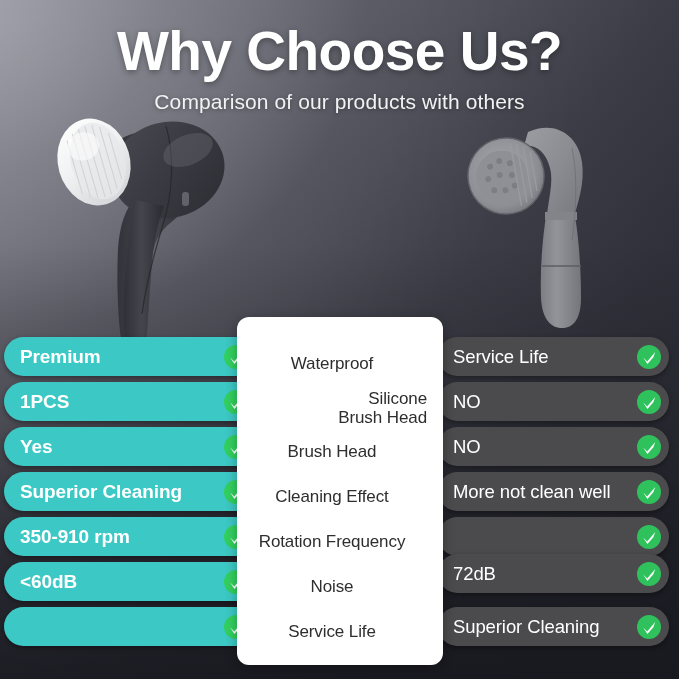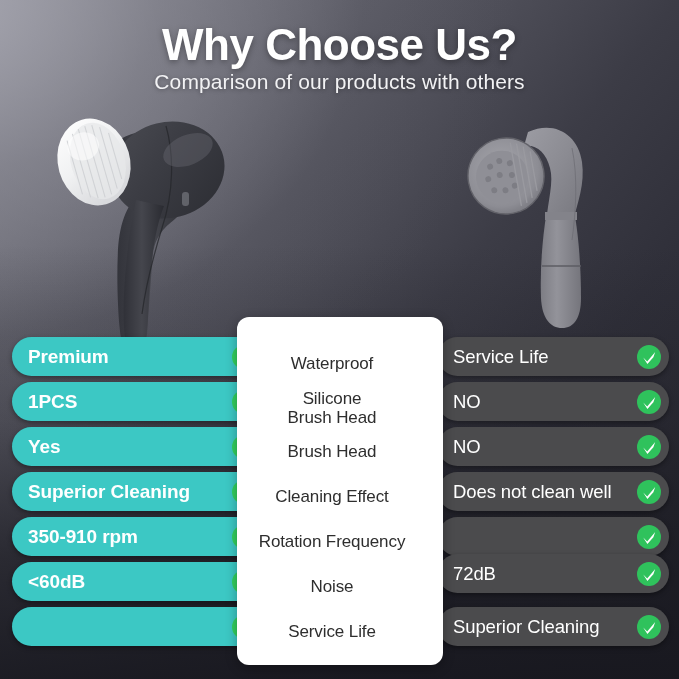--- a/index.html
+++ b/index.html
@@ -16,46 +16,46 @@
   
   #bg-vignette{
     position:absolute;inset:0;
     background:linear-gradient(180deg, rgba(0,0,0,0) 36%, rgba(26,26,33,0.30) 62%, rgba(24,24,31,0.70) 82%, rgba(22,22,29,0.88) 100%);
     pointer-events:none;
   }
 
   
   #header{position:absolute;top:0;left:0;right:0;padding-top:22px;text-align:center;z-index:6;}
   #title{
-    font-size:44px;font-weight:700;color:#ffffff;letter-spacing:-0.5px;
+    font-size:55px;font-weight:700;color:#ffffff;letter-spacing:-0.5px;
     line-height:1.06;margin:0;
     text-shadow:0 2px 6px rgba(0,0,0,0.35);
   }
   #subtitle{
-    font-size:21px;font-weight:400;color:#f2f2f4;margin:1px 0 0 0;
+    font-size:21px;font-weight:400;color:#f2f2f4;margin:10px 0 0 0;
     letter-spacing:0.1px;
     text-shadow:0 1px 4px rgba(0,0,0,0.35);
   }
 
   
   .product{position:absolute;z-index:2;}
 
   
   #compare{position:absolute;left:0;top:337px;width:679px;height:330px;z-index:4;}
 
   .col{position:absolute;top:0;width:100%;}
   .row{position:absolute;left:0;right:0;height:39px;}
 
   .pill{
     position:absolute;top:0;height:39px;border-radius:20px;
     display:flex;align-items:center;
     box-shadow:0 2px 5px rgba(0,0,0,0.38);
   }
   .pill-left{
-    left:12px;width:252px;
+    left:4px;width:252px;
     background:#3cc8c4;
     padding-left:16px;padding-right:8px;
     justify-content:flex-end;
   }
   .pill-right{
     left:438px;width:231px;
     background:#4b4b4d;
     padding-left:15px;padding-right:8px;
     justify-content:flex-start;
   }
@@ -314,21 +314,21 @@
           <span class="pill-text">NO</span>
           <span class="check check-right">
             <svg viewBox="0 0 24 24">
                 <path d="M6.2 12.6 L10.2 16.4 L18.2 7.0 L16.4 12.2 L10.4 19.1 Z" fill="#ffffff"></path>
               </svg>
           </span>
         </div>
       </div>
       <div class="row" style="top:135px;">
         <div class="pill pill-right">
-          <span class="pill-text">Does not clean well</span>
+          <span class="pill-text">More not clean well</span>
           <span class="check check-right">
             <svg viewBox="0 0 24 24">
                 <path d="M6.2 12.6 L10.2 16.4 L18.2 7.0 L16.4 12.2 L10.4 19.1 Z" fill="#ffffff"></path>
               </svg>
           </span>
         </div>
       </div>
       <div class="row" style="top:180px;">
         <div class="pill pill-right">
           <span class="check check-right">
@@ -358,21 +358,21 @@
           </span>
         </div>
       </div>
     </div>
   </div>
 
   <div id="center-panel">
     <div class="center-row" style="top:28px;height:38px;">
       <span class="ln">Waterproof</span>
     </div>
-    <div class="center-row" style="top:70px;height:42px;">
+    <div class="center-row" style="top:70px;height:42px;align-items:flex-end;">
       <span class="ln">Silicone</span>
       <span class="ln">Brush Head</span>
     </div>
     <div class="center-row" style="top:114px;height:42px;">
       <span class="ln">Brush Head</span>
     </div>
     <div class="center-row" style="top:161px;height:38px;">
       <span class="ln">Cleaning Effect</span>
     </div>
     <div class="center-row" style="top:206px;height:38px;">

